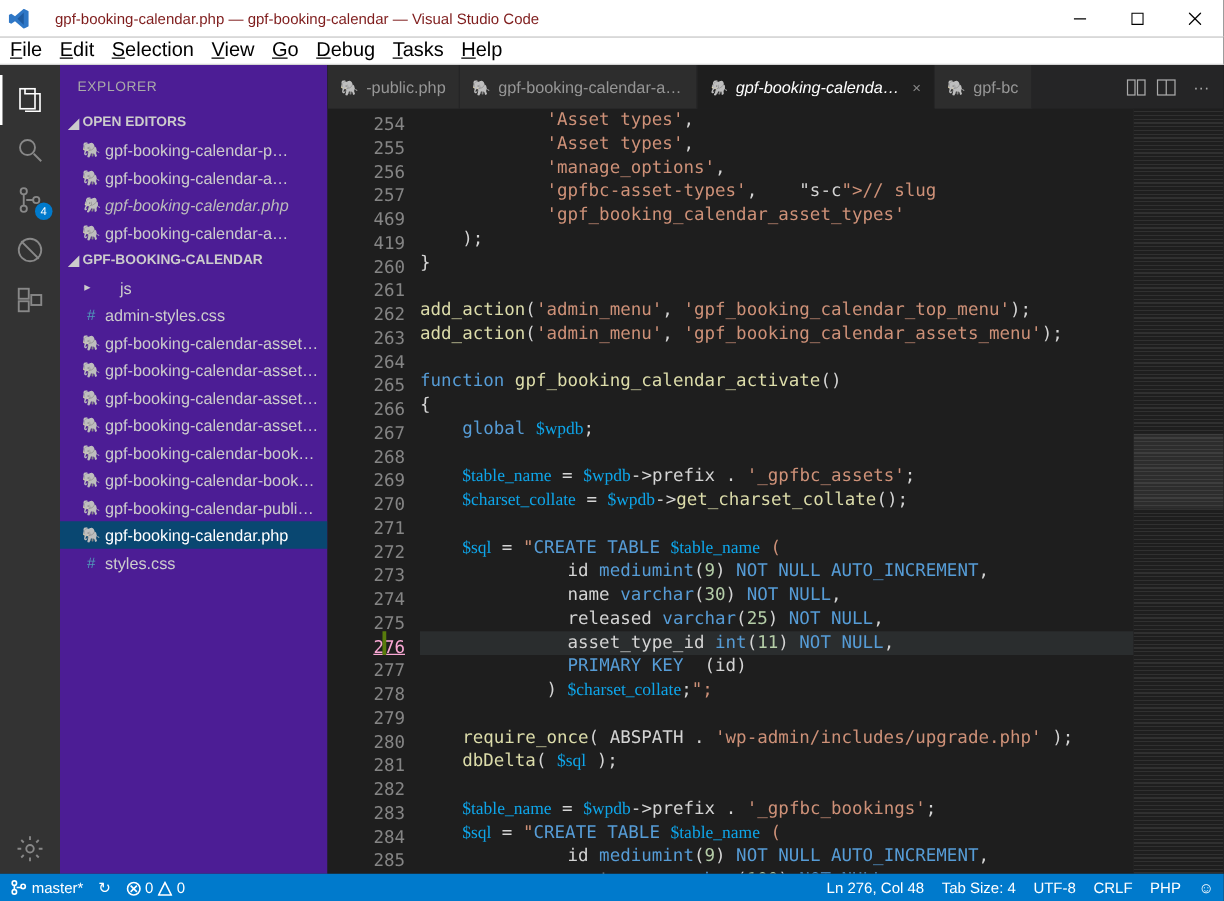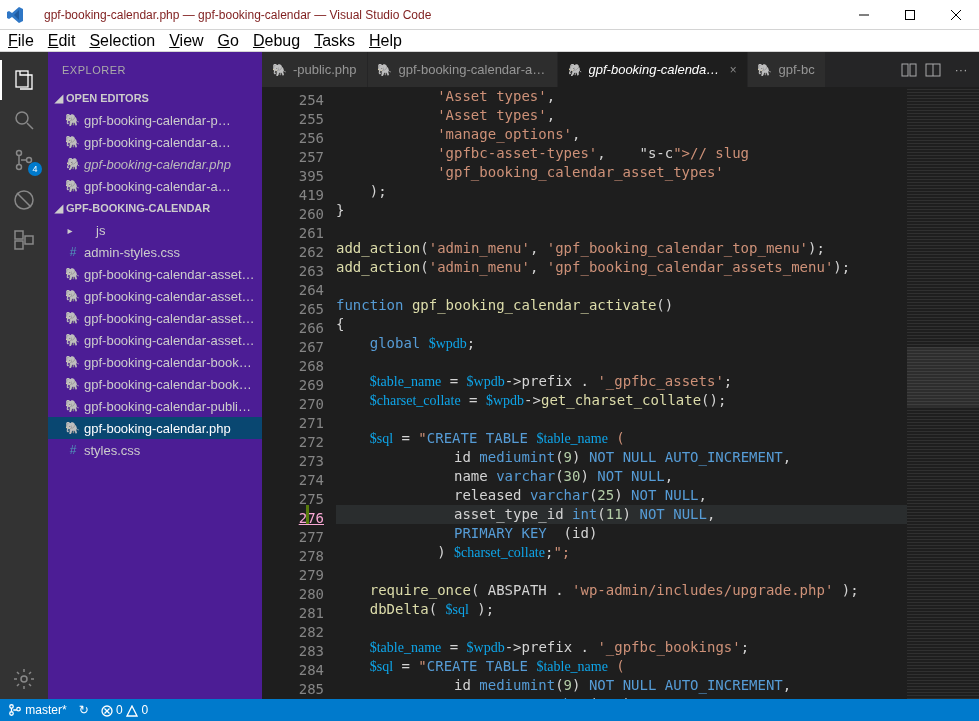--- a/index.html
+++ b/index.html
@@ -274,21 +274,21 @@
           </div>
         <div class="ta">···</div>
       </div>
     </div>
     <div class="editor">
       <div class="gutter" id="gutter">
           <div class="ln">254</div>
           <div class="ln">255</div>
           <div class="ln">256</div>
           <div class="ln">257</div>
-          <div class="ln">395</div>
+          <div class="ln">469</div>
           <div class="ln">419</div>
           <div class="ln">260</div>
           <div class="ln">261</div>
           <div class="ln">262</div>
           <div class="ln">263</div>
           <div class="ln">264</div>
           <div class="ln">265</div>
           <div class="ln">266</div>
           <div class="ln">267</div>
           <div class="ln">268</div>
@@ -338,13 +338,21 @@
   <div class="sbi">
     <svg width="12" height="12" viewBox="0 0 12 12" fill="none" stroke="currentColor" stroke-width="1.3">
         <circle cx="6" cy="6" r="5"></circle>
         <line x1="3.5" y1="3.5" x2="8.5" y2="8.5"></line>
         <line x1="8.5" y1="3.5" x2="3.5" y2="8.5"></line>
       </svg>&nbsp;<span>0</span>
     &nbsp;<svg width="12" height="12" viewBox="0 0 12 12" fill="none" stroke="currentColor" stroke-width="1.3">
         <path d="M6 1 11 11H1z"></path>
       </svg>&nbsp;<span>0</span>
   </div>
+  <div class="sbr">
+    <div class="sbi">Ln 276, Col 48</div>
+    <div class="sbi">Tab Size: 4</div>
+    <div class="sbi">UTF-8</div>
+    <div class="sbi">CRLF</div>
+    <div class="sbi">PHP</div>
+    <div class="sbi">☺</div>
+  </div>
 </div>
 
 </body></html>

